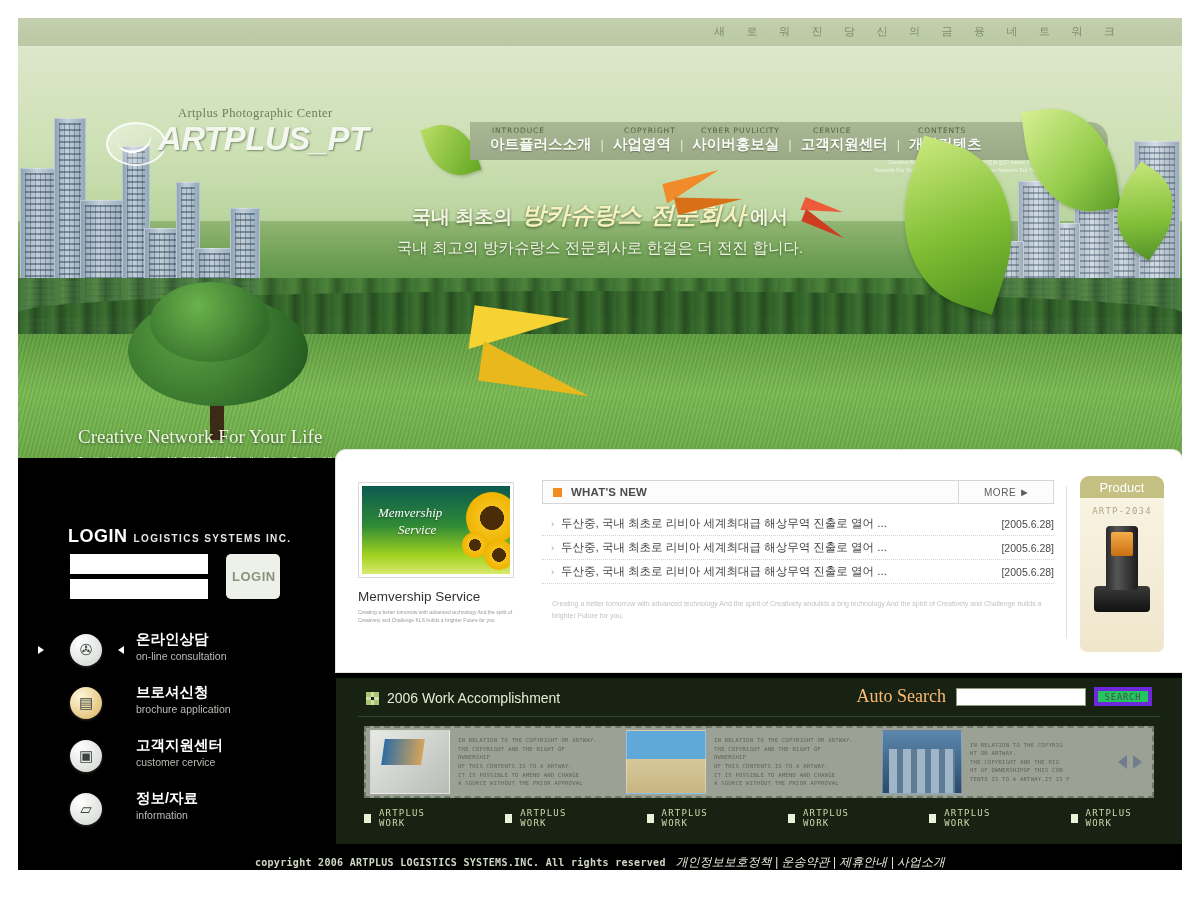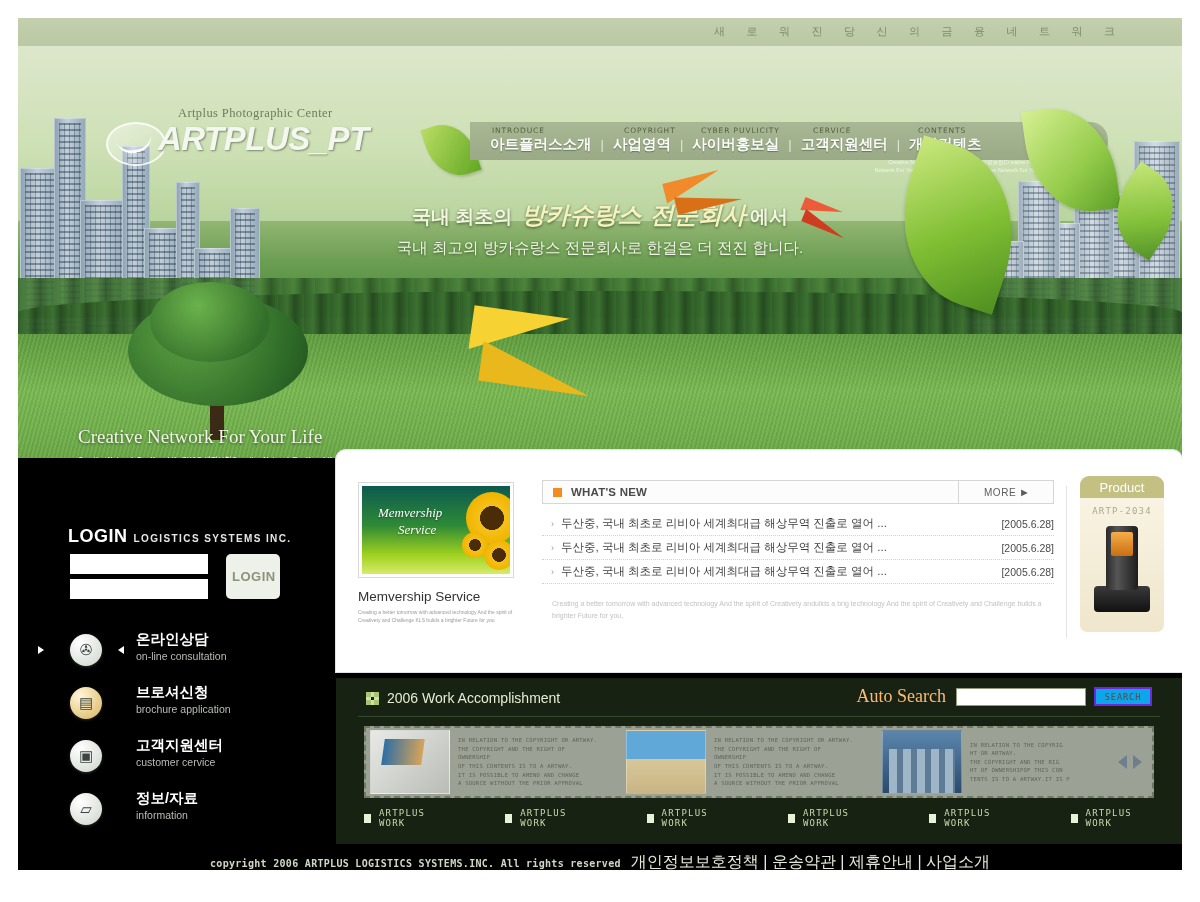--- a/index.html
+++ b/index.html
@@ -167,21 +167,21 @@
   .news li{display:flex;align-items:center;height:23px;border-bottom:1px dotted #d2d2d2;}
   .news li .bul{color:#7ba0cc;font-size:9px;padding:0 7px 0 9px;}
   .news li .t{flex:1;font-size:11.5px;color:#3f3f3f;white-space:nowrap;overflow:hidden;}
   .news li .d{font-size:10.5px;color:#4a4a4a;padding-left:6px;}
   .news .blurb{margin-top:14px;font-size:7px;line-height:12px;color:#c2c2c2;padding-left:10px;}
 
   .vsep{position:absolute;left:730px;top:36px;width:1px;height:152px;background:#e2e2e2;}
   .product{position:absolute;left:744px;top:26px;width:84px;}
   .product .tab{width:84px;height:22px;border-radius:9px 9px 0 0;background:#c3c082;color:#fff;font-size:13px;
      display:flex;align-items:center;justify-content:center;}
-  .product .body{width:84px;height:134px;border-radius:0 0 7px 7px;
+  .product .body{width:84px;height:154px;border-radius:0 0 7px 7px;
      background:linear-gradient(to bottom,#f8f3e2,#efe6cc);position:relative;}
   .product .code{position:absolute;left:0;top:8px;width:84px;text-align:center;font-size:9px;
      color:#aea98c;letter-spacing:1.2px;font-family:"DejaVu Sans Mono",monospace;}
   .product .ph{position:absolute;left:26px;top:28px;width:32px;height:64px;border-radius:4px;
      background:linear-gradient(to right,#2a2a2a,#565656 35%,#1c1c1c);}
   .product .ph:after{content:"";position:absolute;left:5px;top:6px;width:22px;height:24px;border-radius:2px;
      background:linear-gradient(to bottom,#f5ad4a,#c96f12);}
   .product .base{position:absolute;left:14px;top:88px;width:56px;height:26px;border-radius:4px;
      background:linear-gradient(to bottom,#3a3a3a,#111);}
 
@@ -190,21 +190,21 @@
   .work .hdr{position:absolute;left:30px;top:12px;display:flex;align-items:center;}
   .work .hdr .grid{width:13px;height:13px;margin-right:8px;
      background:linear-gradient(to right,#cfe0a8 0 5px,transparent 5px 8px,#cfe0a8 8px 13px),
                 linear-gradient(to bottom,#cfe0a8 0 5px,transparent 5px 8px,#cfe0a8 8px 13px);
      background-blend-mode:multiply;}
   .work .hdr .t{font-size:14px;color:#e4edd2;}
   .work .search{position:absolute;right:30px;top:8px;display:flex;align-items:center;}
   .work .search .lbl{font-family:"Liberation Serif",serif;font-size:18px;color:#fdba74;padding-right:10px;}
   .work .search input{width:130px;height:18px;border:1px solid #8d9a7b;background:#fff;
      font-size:11px;padding:0 4px;box-sizing:border-box;font-family:"Liberation Sans",sans-serif;}
-  .work .search button{margin-left:8px;width:58px;height:19px;background:#0ea5e9;border:2px solid #6d28d9;
+  .work .search button{margin-left:8px;width:58px;height:19px;background:#22c55e;border:4px solid #6d28d9;
      font-size:8.5px;color:#4c4c4c;letter-spacing:1px;cursor:pointer;font-family:"DejaVu Sans Mono",monospace;}
   .work .divider{position:absolute;left:22px;top:38px;width:802px;height:1px;background:#33452a;}
 
   .strip{position:absolute;left:28px;top:48px;width:790px;height:72px;
      background:#9ba295;border:2px dashed #6e7a63;box-sizing:border-box;display:flex;align-items:center;}
   .cell{display:flex;align-items:center;height:66px;padding-left:4px;}
   .cell .thumb{width:78px;height:62px;flex:none;margin-right:8px;border:1px solid rgba(255,255,255,.3);}
   .cell .cp{font-size:5.6px;line-height:8.6px;color:#5f6659;width:140px;
      font-family:"DejaVu Sans Mono",monospace;letter-spacing:.2px;}
   .th-laptop{background:linear-gradient(135deg,#e8e9e6,#b9bdb6);position:relative;}
@@ -220,21 +220,21 @@
   .navarr .rt{border-left:9px solid #6f7e8c;border-top:7px solid transparent;border-bottom:7px solid transparent;}
 
   .tags{position:absolute;left:28px;top:130px;width:800px;display:flex;gap:48px;}
   .tags .tg{display:flex;align-items:center;width:133px;}
   .tags .tg i{width:7px;height:9px;background:#e9f2d7;margin-right:8px;display:block;}
   .tags .tg span{font-size:9px;color:#c9d8ab;letter-spacing:1.2px;font-family:"DejaVu Sans Mono",monospace;}
 
   
   .footer{position:absolute;left:0;top:834px;width:1164px;height:18px;text-align:center;white-space:nowrap;}
   .footer .cp{font-size:10px;color:#cfd8c4;letter-spacing:.3px;font-family:"DejaVu Sans Mono",monospace;font-weight:bold;}
-  .footer .lk{font-size:16px;color:#e4ecd9;padding-left:10px;}
+  .footer .lk{font-size:12px;color:#e4ecd9;padding-left:10px;font-style:italic;}
 
   
   .wm{position:absolute;left:4px;top:868px;font-size:21px;color:#8f8f8f;font-weight:bold;
      font-family:"DejaVu Sans",sans-serif;letter-spacing:.5px;}
 </style>
 </head>
 <body>
 
 <div id="page">
 

